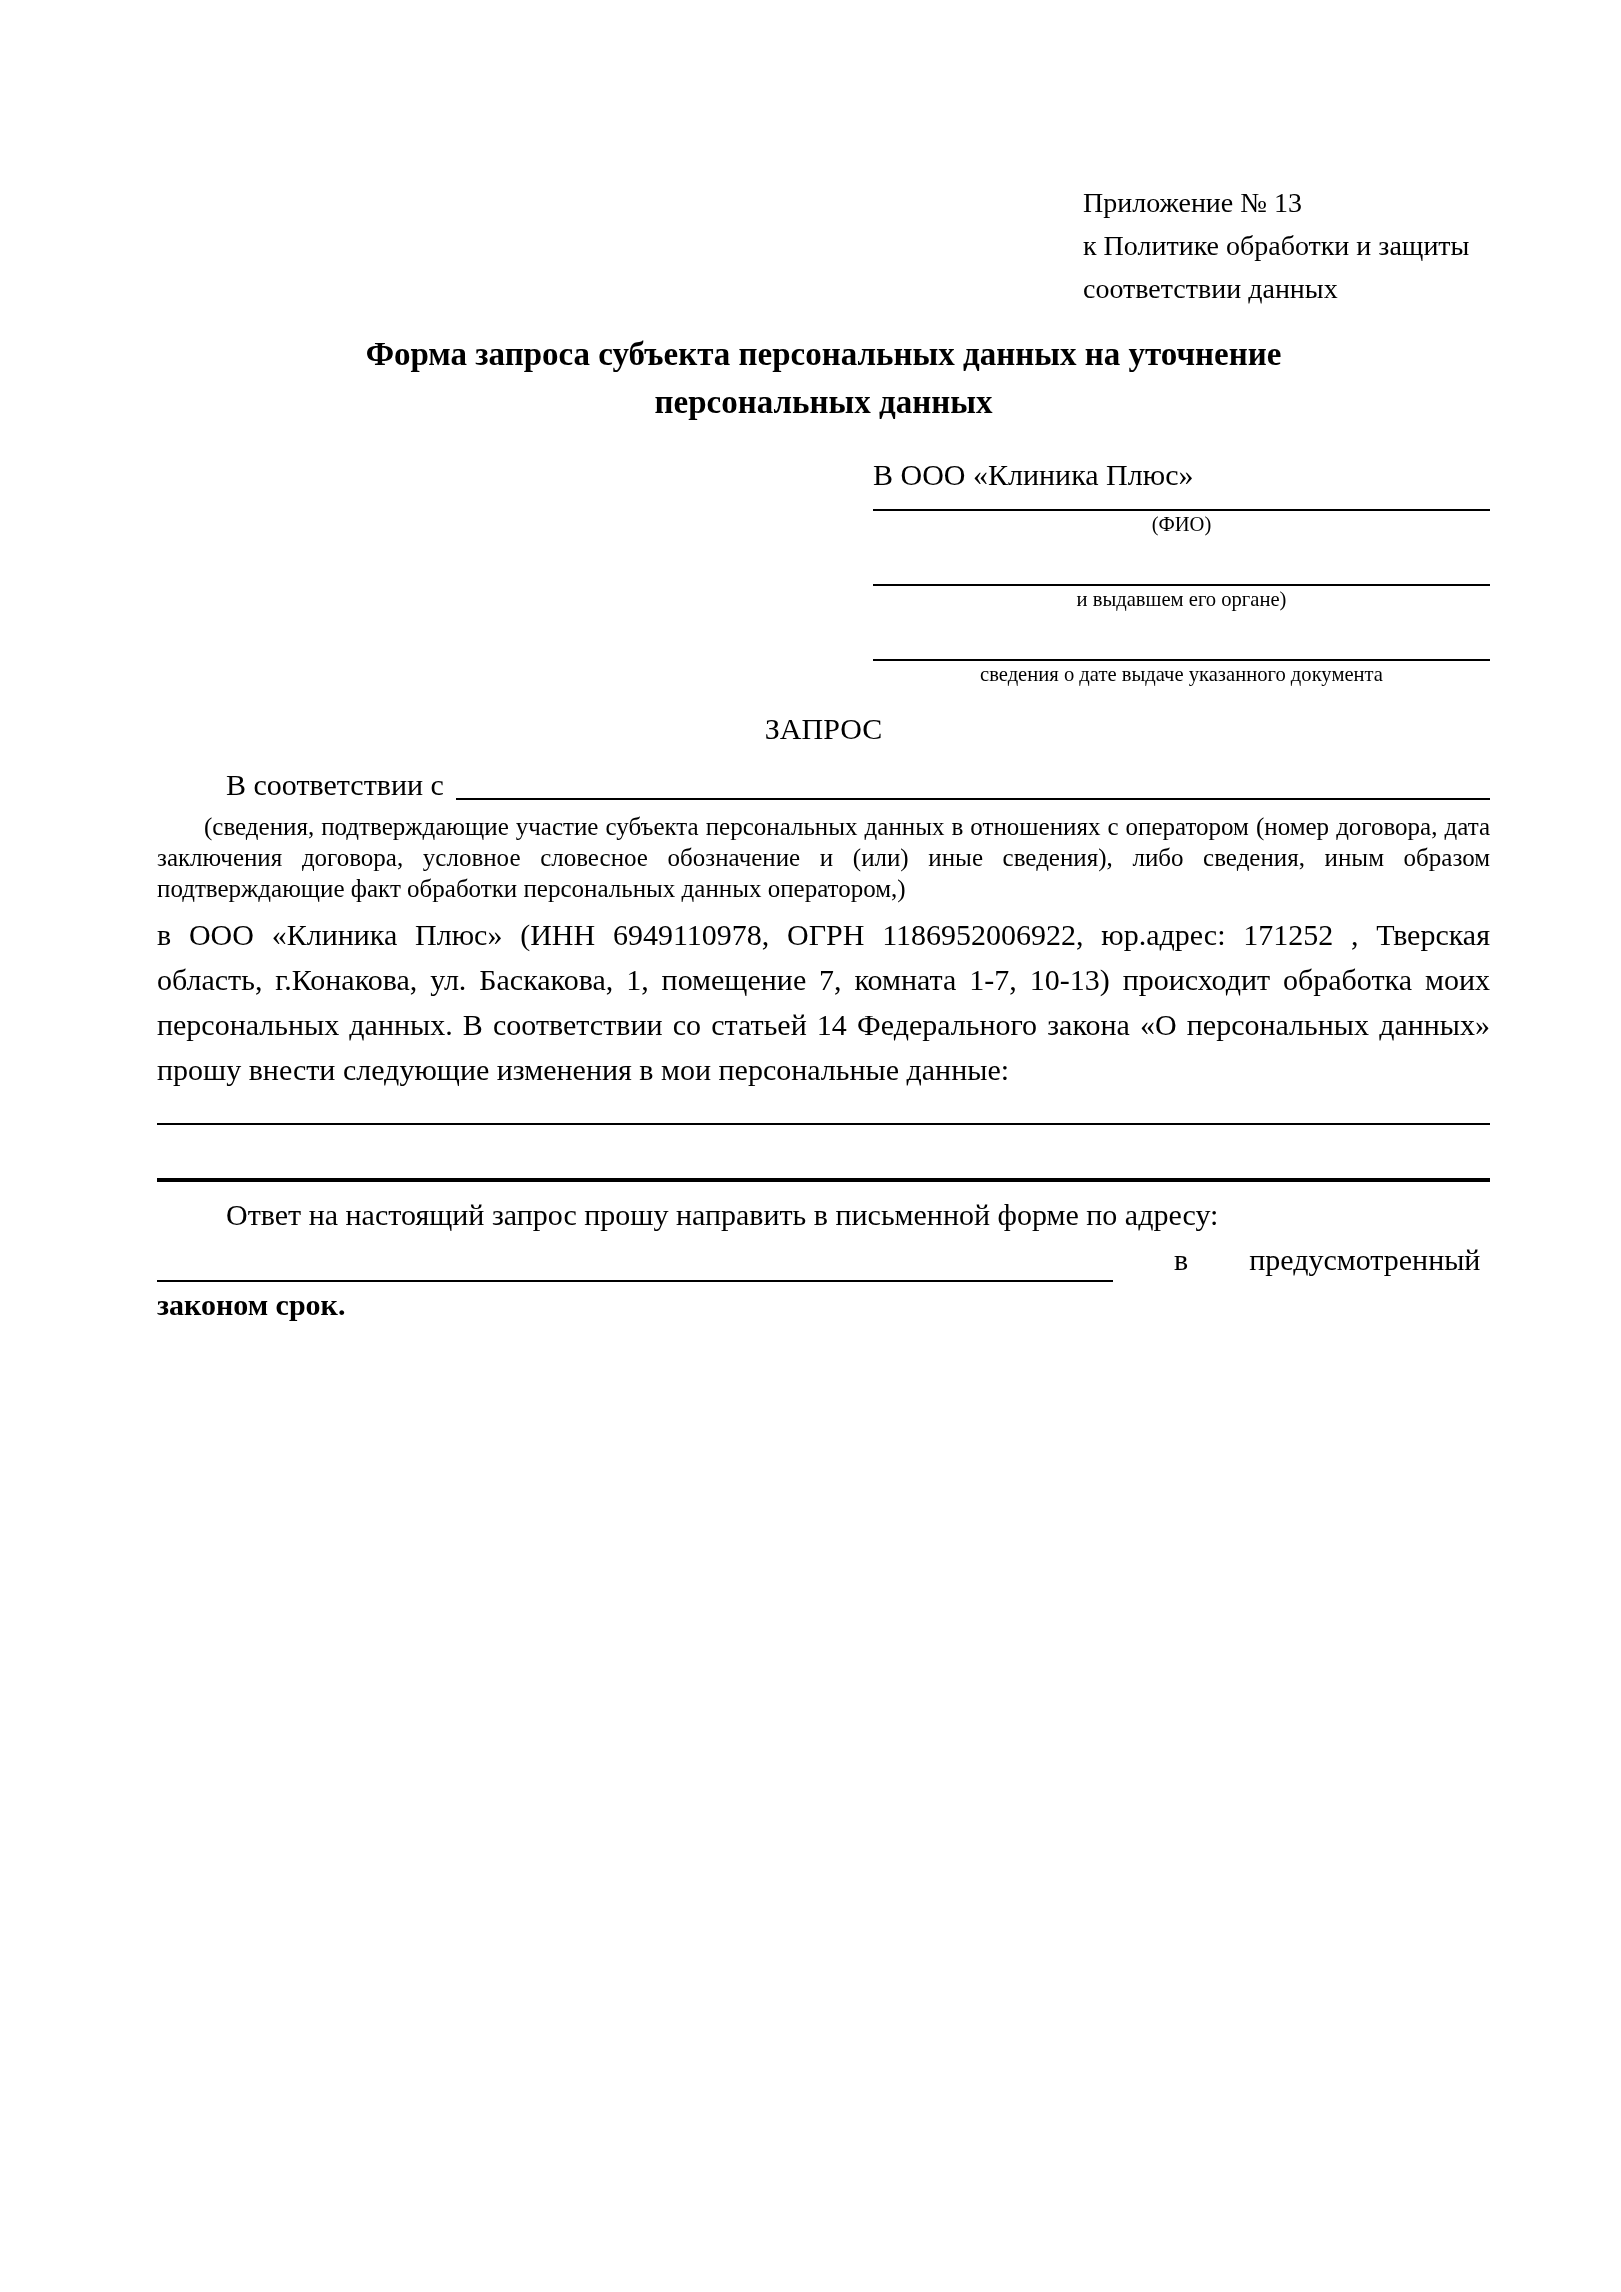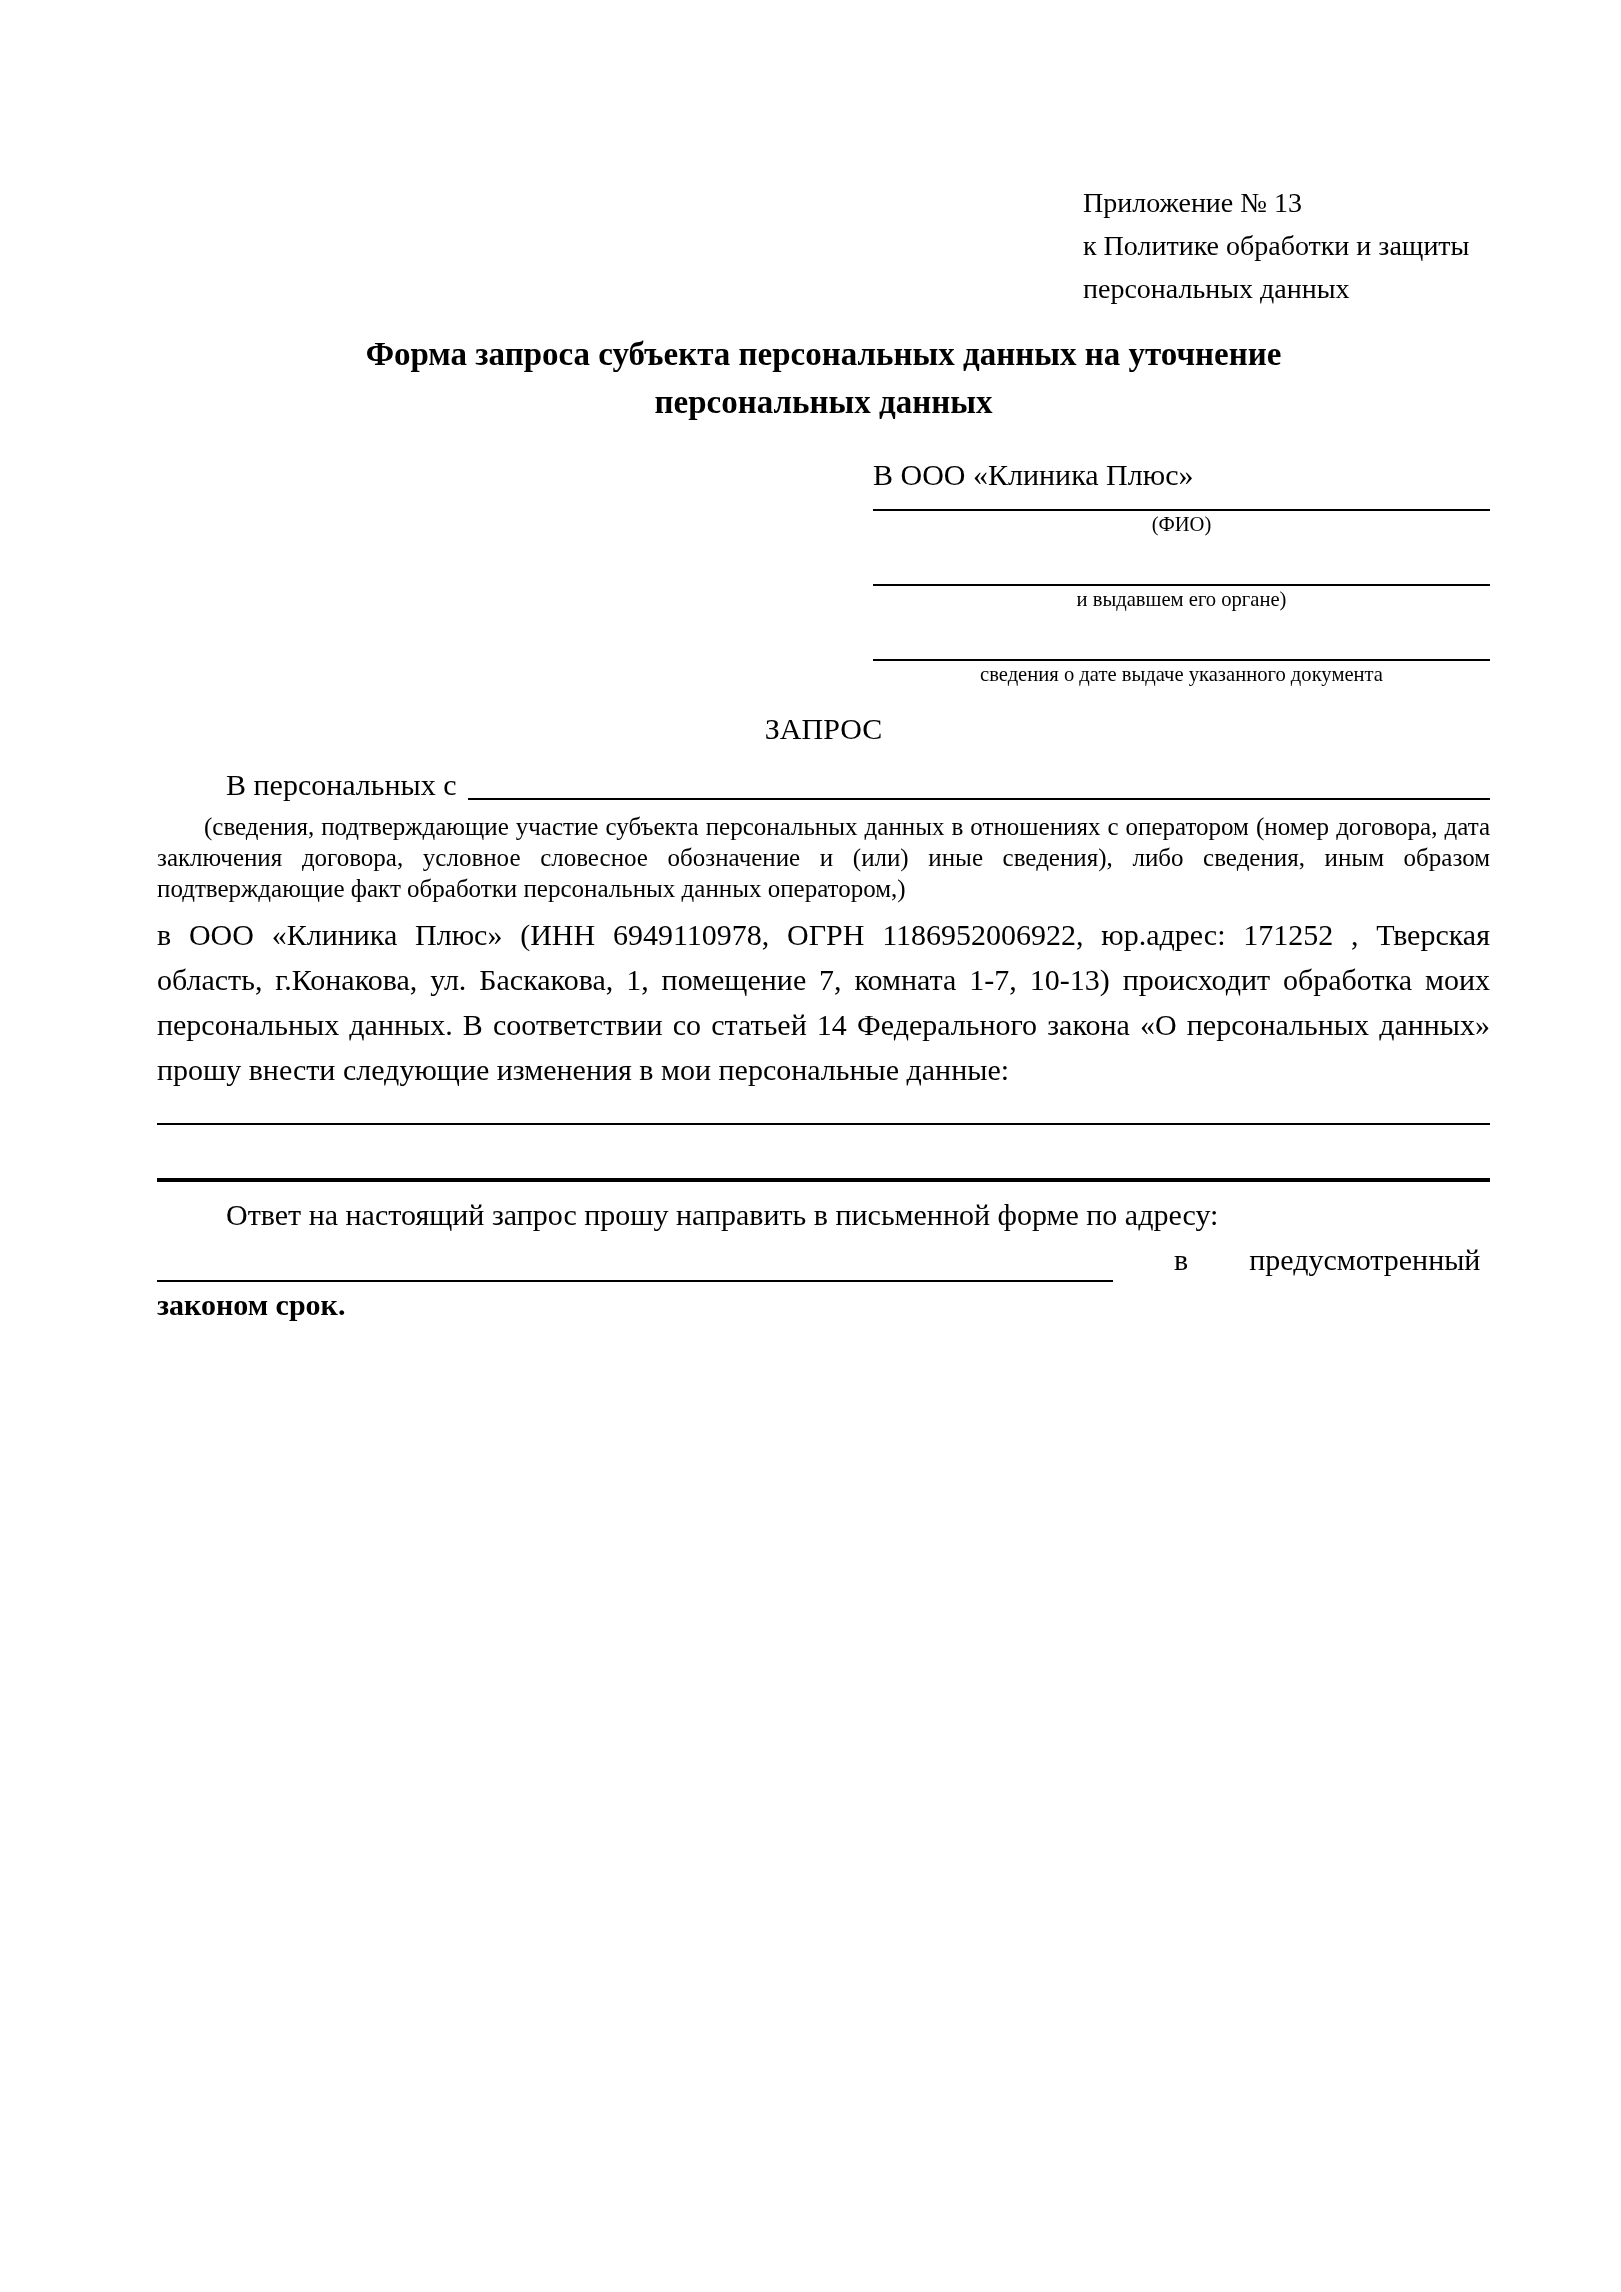--- a/index.html
+++ b/index.html
@@ -79,21 +79,21 @@
   .sign-blank { white-space: nowrap; }
 </style>
 </head>
 <body>
 
 <div class="page">
 
   <div class="annex">
     <div>Приложение № 13</div>
     <div>к Политике обработки и защиты</div>
-    <div>персональных данных</div>
+    <div>соответствии данных</div>
   </div>
 
   <div class="title">Форма запроса субъекта персональных данных на уточнение персональных данных</div>
 
   <div class="addr">
     <div class="addr-to">В ООО «Клиника Плюс»</div>
 
     <div>
       <div class="field-line fl-first"></div>
       <div class="field-caption">(ФИО)</div>
@@ -107,21 +107,21 @@
 
     <div class="field-gap">
       <div class="field-line fl-rest"></div>
       <div class="field-caption">сведения о дате выдаче указанного документа</div>
     </div>
   </div>
 
   <div class="request-heading">ЗАПРОС</div>
 
   <div class="accordance-row">
-    <span class="accordance-lead">В персональных с</span>
+    <span class="accordance-lead">В соответствии с</span>
     <span class="accordance-fill"></span>
   </div>
 
   <div class="note">(сведения, подтверждающие участие субъекта персональных данных в отношениях с оператором (номер договора, дата заключения договора, условное словесное обозначение и (или) иные сведения), либо сведения, иным образом подтверждающие факт обработки персональных данных оператором,)</div>
 
   <div class="body-par">в ООО «Клиника Плюс» (ИНН 6949110978, ОГРН 1186952006922, юр.адрес: 171252 , Тверская область, г.Конакова, ул. Баскакова, 1, помещение 7, комната 1-7, 10-13) происходит обработка моих персональных данных. В соответствии со статьей 14 Федерального закона «О персональных данных» прошу внести следующие изменения в мои персональные данные:</div>
 
   <div class="rule rule1"></div>
   <div class="rule rule2"></div>
 

